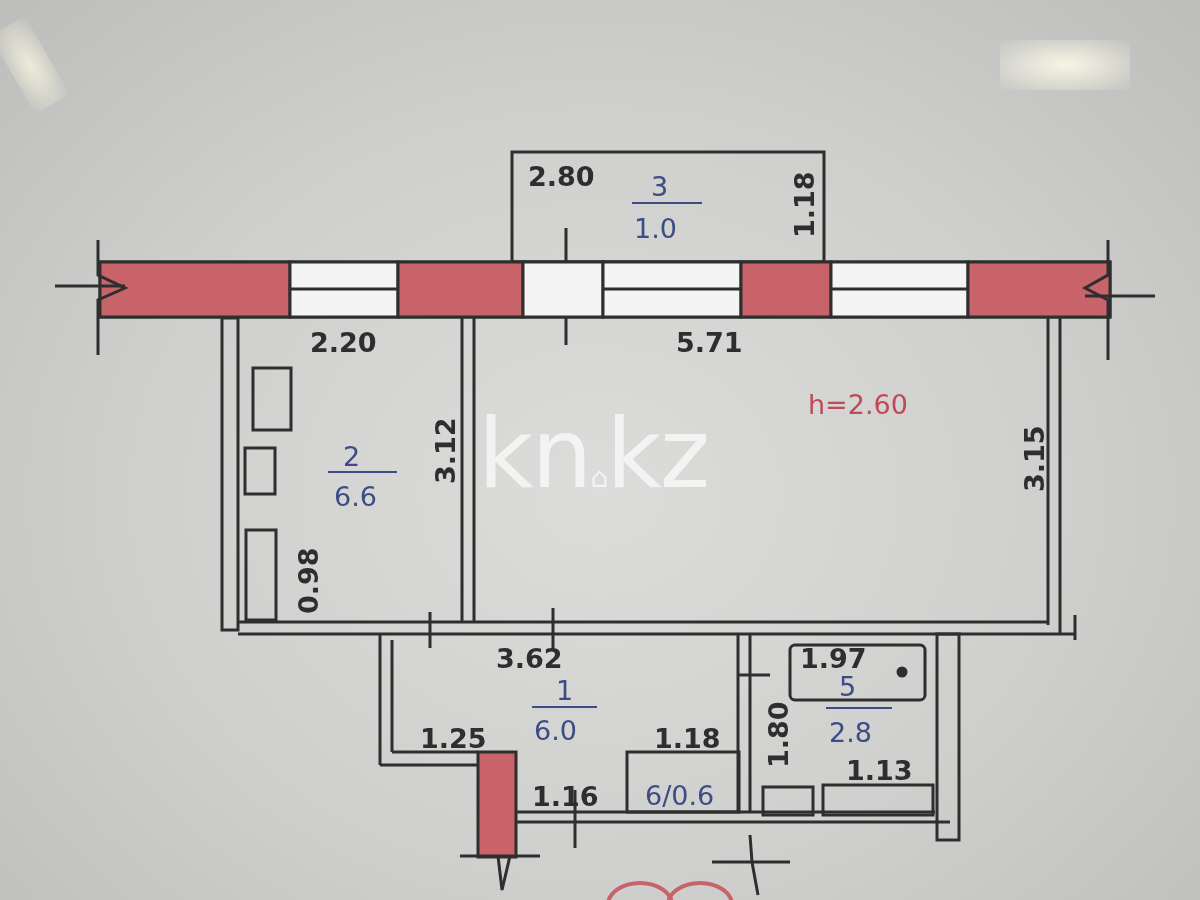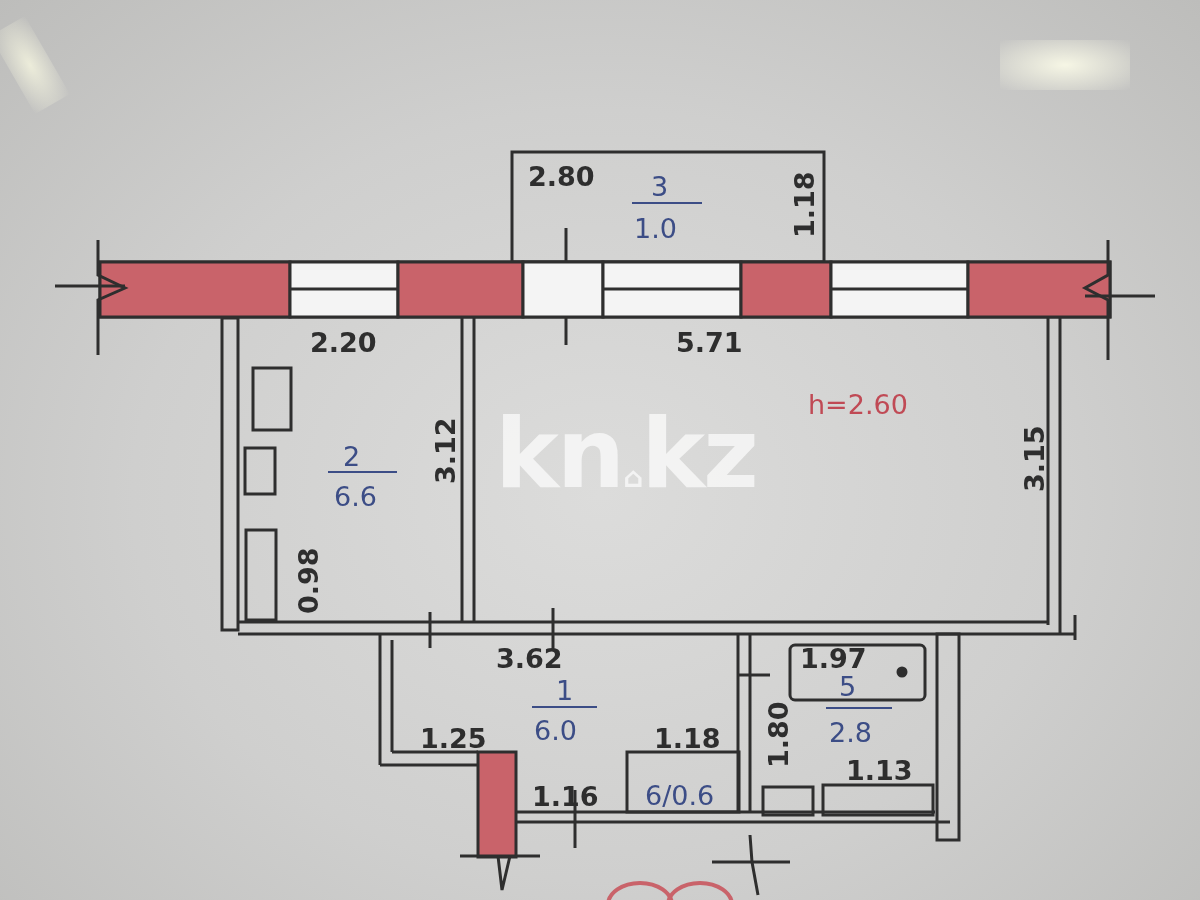--- a/index.html
+++ b/index.html
@@ -8,22 +8,22 @@
     background: radial-gradient(ellipse at 50% 55%, #dcdcdb 0%, #cfcfce 55%, #bdbdbb 100%);
     font-family: "DejaVu Sans", sans-serif;
   }
   .glare1 { position:absolute; left:10px; top:20px; width:40px; height:90px; background: radial-gradient(ellipse, rgba(255,255,230,0.7), rgba(255,255,255,0)); transform: rotate(-30deg); }
   .glare2 { position:absolute; left:1000px; top:40px; width:130px; height:50px; background: radial-gradient(ellipse, rgba(255,255,235,0.85), rgba(255,255,255,0)); }
   svg.plan { position:absolute; left:0; top:0; }
   .dim { font-family: "DejaVu Sans", sans-serif; font-size: 27px; fill: #2e2e2e; font-weight: bold; }
   .room { font-family: "DejaVu Sans", sans-serif; font-size: 27px; fill: #3c4d86; }
   .height { font-family: "DejaVu Sans", sans-serif; font-size: 27px; fill: #c04a55; }
   .watermark {
-    position:absolute; left:495px; top:398px; font-family: "DejaVu Sans", sans-serif;
-    font-size: 96px; font-weight: bold; color: rgba(245,245,245,0.9); letter-spacing: -2px;
+    position:absolute; left:478px; top:398px; font-family: "DejaVu Sans", sans-serif;
+    font-size: 96px; font-weight: normal; color: rgba(245,245,245,0.9); letter-spacing: -2px;
   }
 </style>
 </head>
 <body>
 
 <div class="glare1"></div>
 <div class="glare2"></div>
 
 <svg class="plan" width="1200" height="900" viewBox="0 0 1200 900">
   <g stroke="#2e2e2e" stroke-width="3" fill="none">

